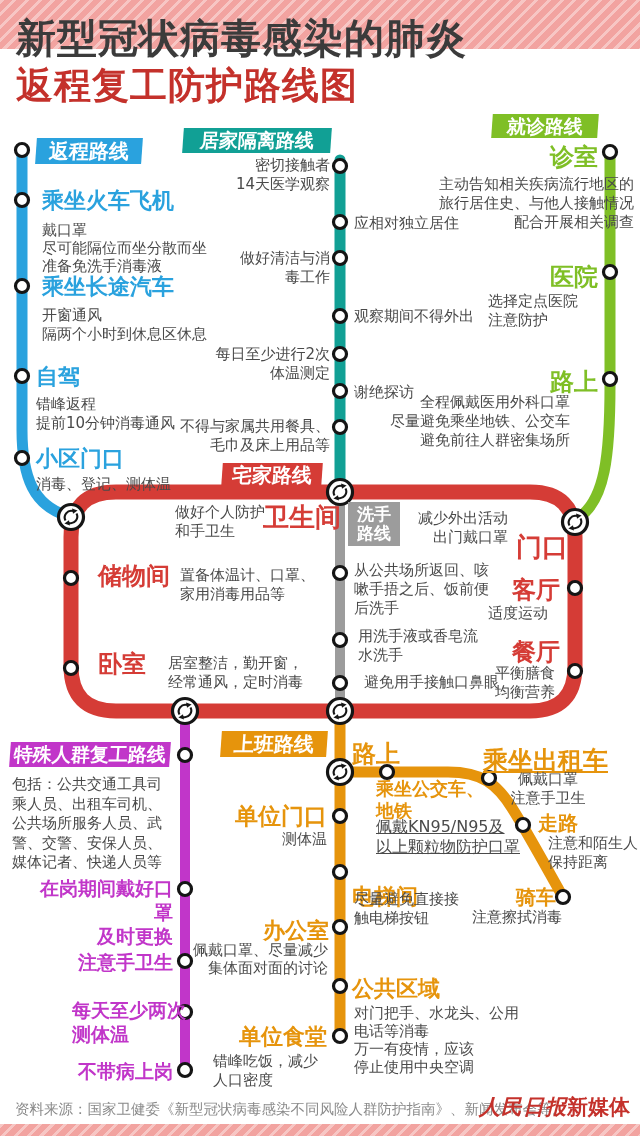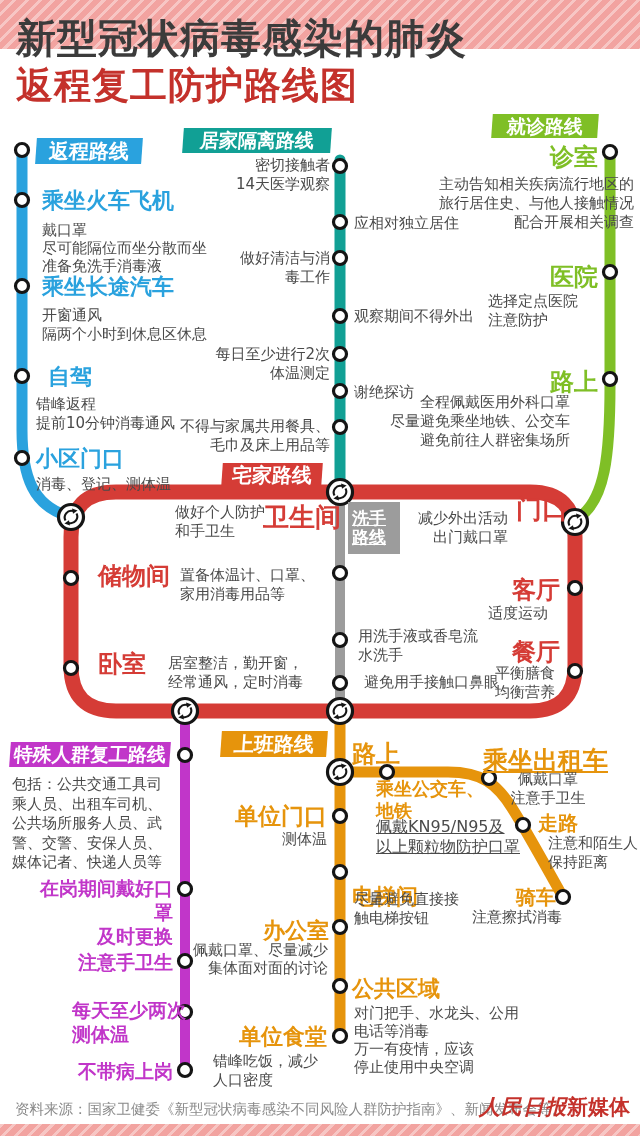--- a/index.html
+++ b/index.html
@@ -98,21 +98,21 @@
   </svg>
 
   <div class="abs hdr bg-blue" style="left:36px;top:138px;width:106px;height:26px;font-size:20px;">返程路线</div>
   <div class="abs bold c-blue" style="left:42px;top:186px;font-size:22px;">乘坐火车飞机</div>
   <div class="abs det" style="left:42px;top:221px;line-height:1.2;">戴口罩
 尽可能隔位而坐分散而坐
 准备免洗手消毒液</div>
   <div class="abs bold c-blue" style="left:42px;top:272px;font-size:22px;">乘坐长途汽车</div>
   <div class="abs det" style="left:42px;top:306px;">开窗通风
 隔两个小时到休息区休息</div>
-  <div class="abs bold c-blue" style="left:36px;top:362px;font-size:22px;margin-left:12px;">自驾</div>
+  <div class="abs bold c-blue" style="left:36px;top:362px;font-size:22px;">自驾</div>
   <div class="abs det" style="left:36px;top:395px;">错峰返程
 提前10分钟消毒通风</div>
   <div class="abs bold c-blue" style="left:36px;top:444px;font-size:22px;">小区门口</div>
   <div class="abs det" style="left:36px;top:475px;">消毒、登记、测体温</div>
 
   <div class="abs hdr bg-teal" style="left:183px;top:128px;width:148px;height:25px;font-size:19px;">居家隔离路线</div>
   <div class="abs det ra" style="left:170px;top:156px;width:160px;">密切接触者
 14天医学观察</div>
   <div class="abs det" style="left:354px;top:214px;">应相对独立居住</div>
   <div class="abs det ra" style="left:170px;top:249px;width:160px;">做好清洁与消
@@ -140,30 +140,33 @@
   <div class="abs hdr bg-red" style="left:222px;top:463px;width:100px;height:24px;font-size:20px;">宅家路线</div>
   <div class="abs det" style="left:175px;top:503px;">做好个人防护
 和手卫生</div>
   <div class="abs bold c-red" style="left:263px;top:500px;font-size:26px;">卫生间</div>
   <div class="abs bold c-red" style="left:98px;top:560px;font-size:24px;">储物间</div>
   <div class="abs det" style="left:180px;top:566px;">置备体温计、口罩、
 家用消毒用品等</div>
   <div class="abs bold c-red" style="left:98px;top:648px;font-size:24px;">卧室</div>
   <div class="abs det" style="left:168px;top:654px;">居室整洁，勤开窗，
 经常通风，定时消毒</div>
-  <div class="abs bold c-red" style="left:516px;top:492px;font-size:26px;">门口</div>
+  <div class="abs bold c-red" style="left:516px;top:530px;font-size:26px;">门口</div>
   <div class="abs det ra" style="left:388px;top:509px;width:120px;">减少外出活动
 出门戴口罩</div>
   <div class="abs bold c-red ra" style="left:480px;top:574px;width:80px;font-size:24px;">客厅</div>
   <div class="abs det ra" style="left:432px;top:604px;width:116px;">适度运动</div>
   <div class="abs bold c-red ra" style="left:480px;top:636px;width:80px;font-size:24px;">餐厅</div>
   <div class="abs det ra" style="left:455px;top:664px;width:100px;">平衡膳食
 均衡营养</div>
 
-  <div class="abs hdr bg-gray" style="left:348px;top:502px;width:52px;height:52px;font-size:17px;flex-wrap:wrap;padding:0 4px;box-sizing:border-box;transform:none;text-decoration:underline;">洗手路线</div>
+  <div class="abs hdr bg-gray" style="left:348px;top:502px;width:52px;height:44px;font-size:17px;flex-wrap:wrap;padding:0 4px;box-sizing:border-box;transform:none;text-align:center;">洗手路线</div>
+  <div class="abs det" style="left:354px;top:561px;">从公共场所返回、咳
+嗽手捂之后、饭前便
+后洗手</div>
   <div class="abs det" style="left:358px;top:627px;">用洗手液或香皂流
 水洗手</div>
   <div class="abs det" style="left:364px;top:673px;">避免用手接触口鼻眼</div>
 
   <div class="abs hdr bg-purple" style="left:10px;top:742px;width:160px;height:25px;font-size:19px;">特殊人群复工路线</div>
   <div class="abs det" style="left:12px;top:775px;width:164px;line-height:1.3;">包括：公共交通工具司乘人员、出租车司机、公共场所服务人员、武警、交警、安保人员、媒体记者、快递人员等</div>
   <div class="abs bold c-purple ra pre" style="left:40px;top:877px;width:133px;font-size:19px;line-height:1.25;">在岗期间戴好口罩
 及时更换</div>
   <div class="abs bold c-purple ra pre" style="left:40px;top:950px;width:133px;font-size:19px;">注意手卫生</div>
   <div class="abs bold c-purple pre" style="left:72px;top:999px;font-size:19px;line-height:1.25;">每天至少两次

